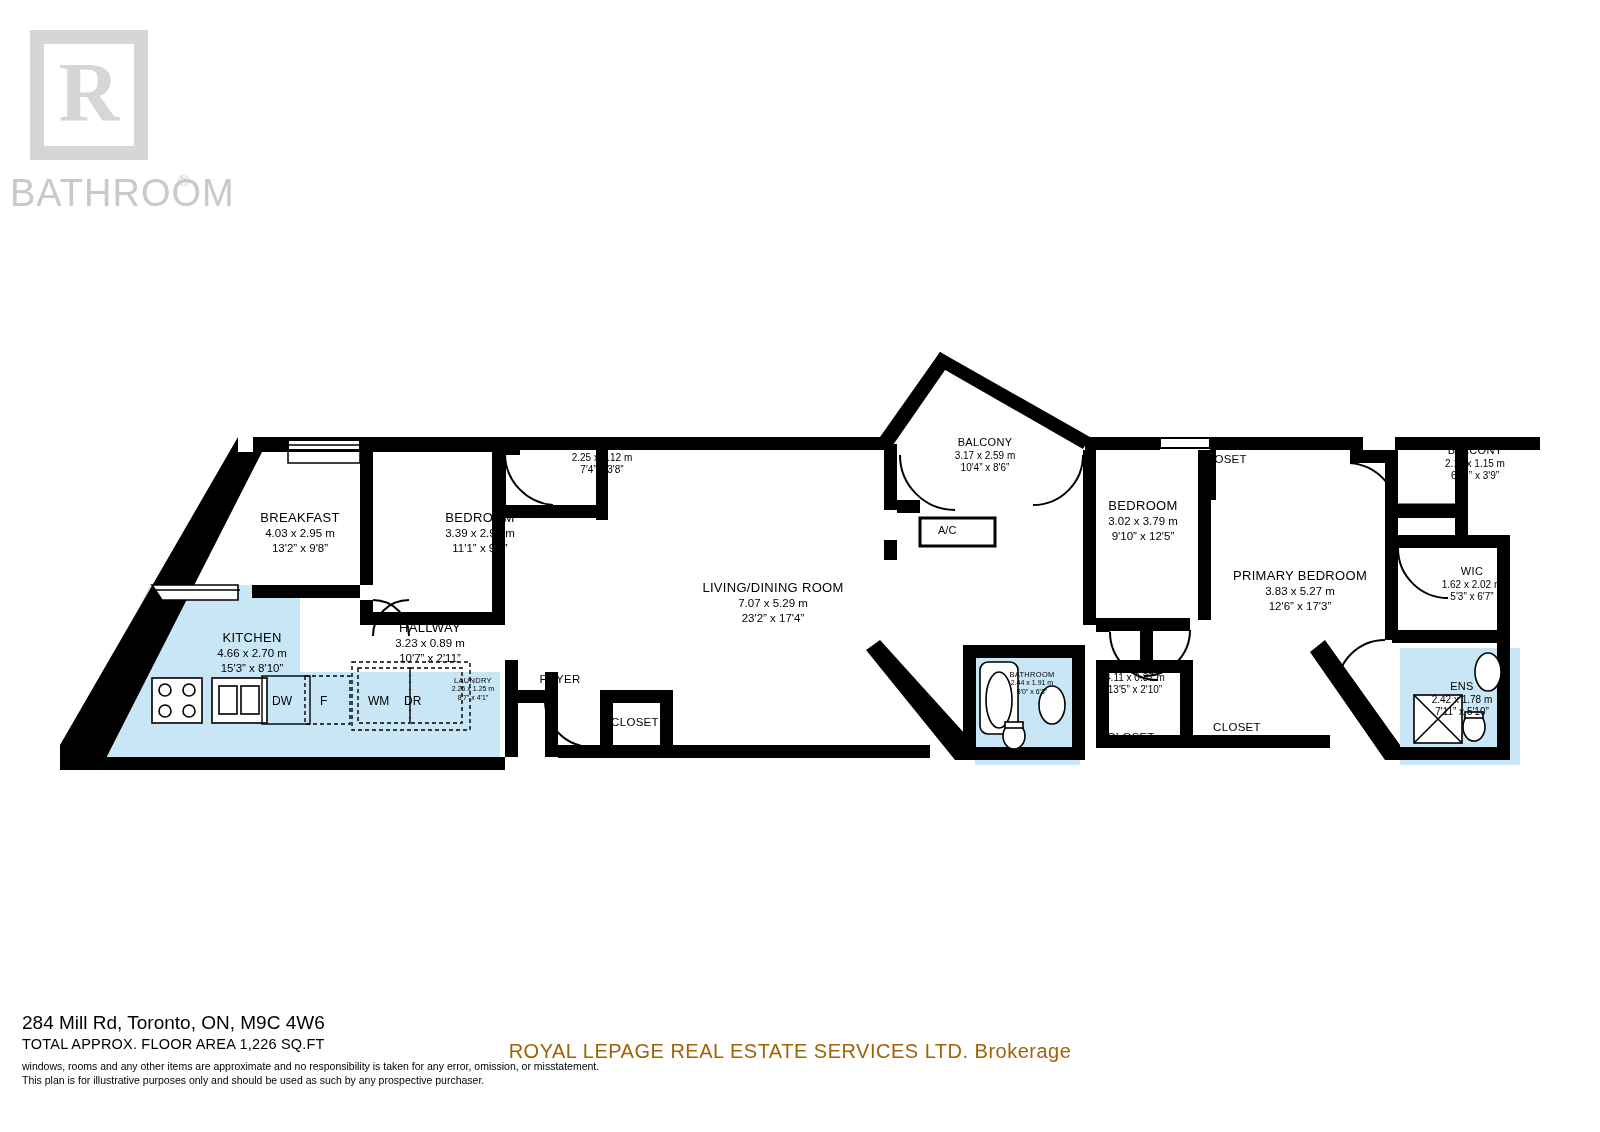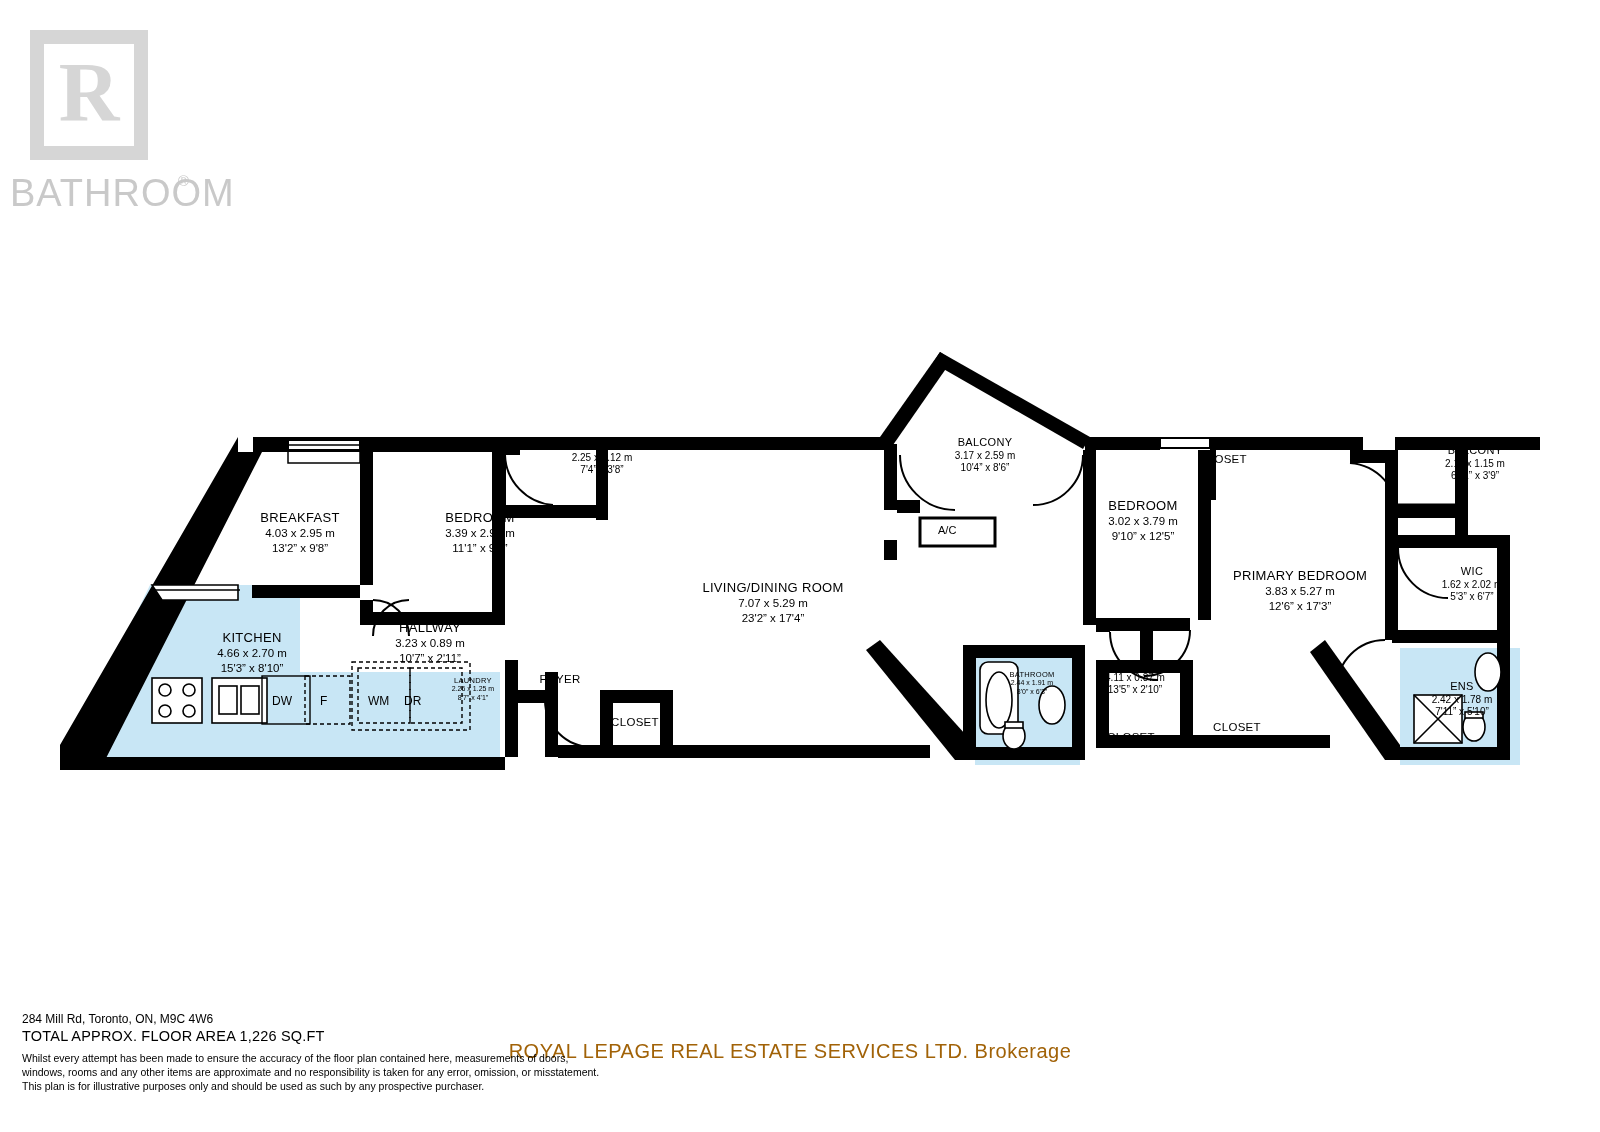--- a/index.html
+++ b/index.html
@@ -94,21 +94,21 @@
     font-family: "Liberation Sans", sans-serif;
   }
 
   
   #footer {
     position: absolute;
     left: 22px;
     top: 1012px;
     width: 1000px;
   }
-  #addr { font-size: 12px; }
+  #addr { font-size: 19px; }
   #area { font-size: 14.5px; margin-top: 2px; letter-spacing: .2px;}
   #disclaimer {
     margin-top: 7px;
     font-size: 10.5px;
     line-height: 1.35;
     color: #000;
   }
   #brokerage {
     position: absolute;
     left: 480px;
@@ -432,17 +432,16 @@
 <div class="appl" style="left:368px; top:694px;">WM</div>
 <div class="appl" style="left:404px; top:694px;">DR</div>
 <div class="appl" style="left:938px; top:524px; font-size:11px;">A/C</div>
 
 <div id="brokerage">ROYAL LEPAGE REAL ESTATE SERVICES LTD.  Brokerage</div>
 
 <div id="footer">
   <div id="addr">284 Mill Rd, Toronto, ON, M9C 4W6</div>
   <div id="area">TOTAL APPROX. FLOOR AREA 1,226 SQ.FT</div>
   <div id="disclaimer">
-    <div>Whilst every attempt has been made to ensure the accuracy of the floor plan contained here, measurements of doors,</div>
     <div>windows, rooms and any other items are approximate and no responsibility is taken for any error, omission, or misstatement.</div>
     <div>This plan is for illustrative purposes only and should be used as such by any prospective purchaser.</div>
   </div>
 </div>
 
 </body></html>

